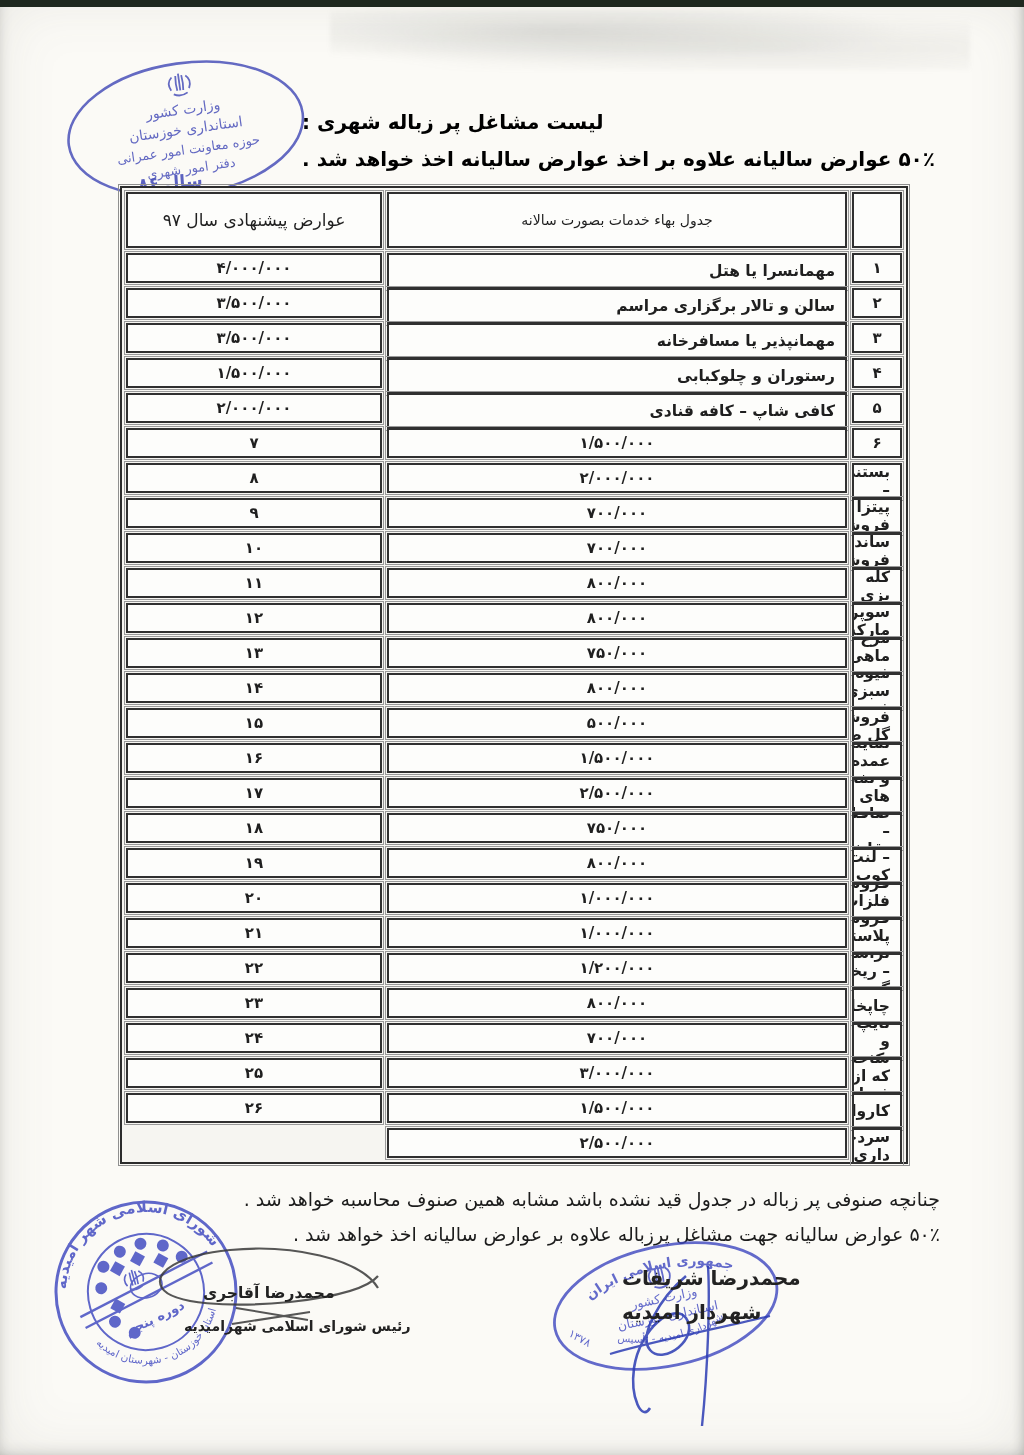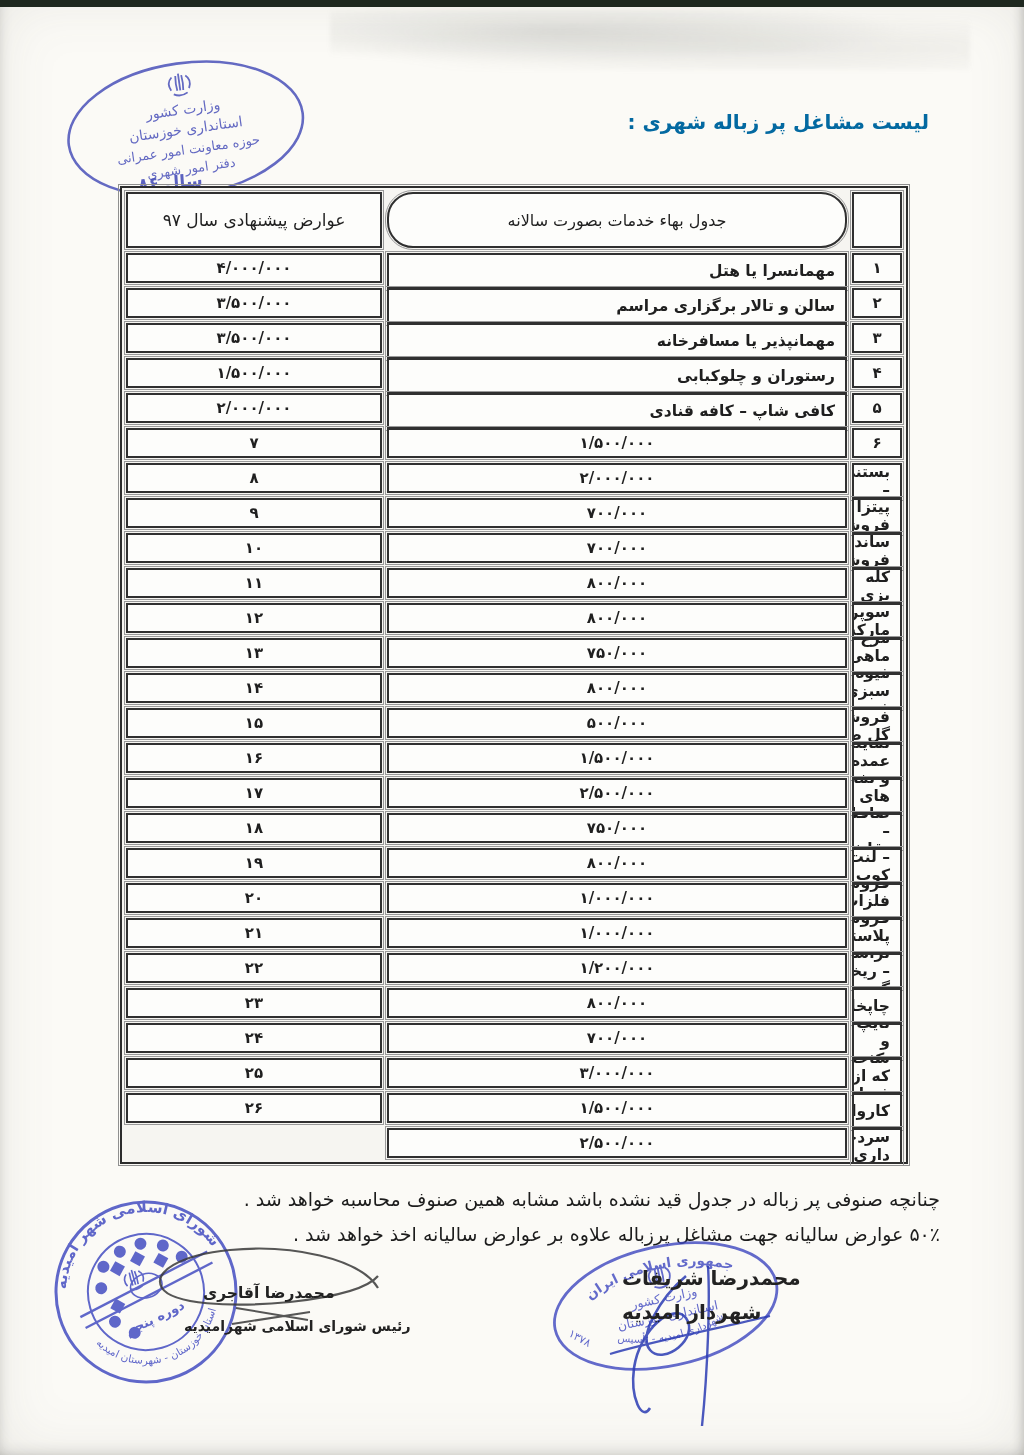--- a/index.html
+++ b/index.html
@@ -16,40 +16,40 @@
                inset 0 -10px 16px -10px rgba(0,0,0,.18);
     color:#1f1f1f;
   }
   .top-band{position:absolute;top:0;left:0;width:100%;height:7px;background:#1e281f;}
   .smudge{position:absolute;left:330px;top:10px;width:640px;height:60px;
     background:
       radial-gradient(ellipse at 35% 35%,rgba(110,115,110,.20),transparent 60%),
       radial-gradient(ellipse at 70% 65%,rgba(120,120,115,.12),transparent 65%);
     filter:blur(2px);}
   
-  .hdr{position:absolute;right:95px;top:104px;text-align:left;font-weight:bold;
-       font-size:20px;line-height:37px;color:#0369a1;}
+  .hdr{position:absolute;right:89px;top:104px;text-align:left;font-weight:bold;
+       font-size:20px;line-height:37px;color:#000000;}
   
   .tbl{
     position:absolute;left:120px;top:186px;width:788px;box-sizing:border-box;
     border:2px solid #2c2c2c;outline:1px solid #8f8f8f;outline-offset:1px;
     padding:4px;background:#f6f5f1;
     display:grid;direction:rtl;
     grid-template-columns:50px 460px 1fr;
     grid-template-rows:56px;grid-auto-rows:30px;gap:5px;
   }
   .cell{
     background:#fdfdfb;border:2px solid #303030;outline:1px solid #9a9a9a;
     outline-offset:1px;box-sizing:border-box;
     display:flex;align-items:center;justify-content:center;overflow:hidden;
   }
   .cell.service{justify-content:flex-start;padding:16px 10px;font-weight:bold;font-size:15.5px;}
   .cell.no{font-weight:bold;font-size:15px;}
   .cell.fee{font-weight:bold;font-size:15px;letter-spacing:.5px;}
-  .cell.hsvc{font-size:16px;border-radius:26px;}
+  .cell.hsvc{font-size:14px;}
   .cell.hfee{font-size:17px;}
   
   .notes{position:absolute;right:84px;top:1182px;text-align:right;font-size:19px;line-height:35px;color:#1c1c1c;}
   
   .sig{position:absolute;font-weight:bold;color:#222;white-space:nowrap;}
   #sigLName{left:203px;top:1284px;font-size:15.5px;}
   #sigLTitle{left:184px;top:1318px;font-size:14px;}
   #sigRName{left:622px;top:1266px;font-size:20px;}
   #sigRTitle{left:622px;top:1300px;font-size:20px;}
   
@@ -85,20 +85,21 @@
     <use href="#emblem" x="126" y="30"></use>
     <text x="126" y="58" text-anchor="middle" font-size="14" fill="currentColor">وزارت کشور</text>
     <text x="126" y="78" text-anchor="middle" font-size="14" fill="currentColor">استانداری خوزستان</text>
     <text x="126" y="98" text-anchor="middle" font-size="13" fill="currentColor">حوزه معاونت امور عمرانی</text>
     <text x="126" y="117" text-anchor="middle" font-size="13" fill="currentColor">دفتر امور شهری</text>
   </svg>
   <div class="year-note">سال ۸۶</div>
 
   <div class="hdr">
     <div>لیست مشاغل پر زباله شهری :</div>
+    <div>۵۰٪ عوارض سالیانه علاوه بر اخذ عوارض سالیانه اخذ خواهد شد .</div>
   </div>
 
   <div class="tbl" id="feesTable">
     <div class="cell no hno"></div>
     <div class="cell hsvc">جدول بهاء خدمات بصورت سالانه</div>
     <div class="cell hfee">عوارض پیشنهادی سال ۹۷</div>
   <div class="cell no">۱</div>
       <div class="cell service">مهمانسرا یا هتل</div>
       <div class="cell fee">۴/۰۰۰/۰۰۰</div>
       <div class="cell no">۲</div>

